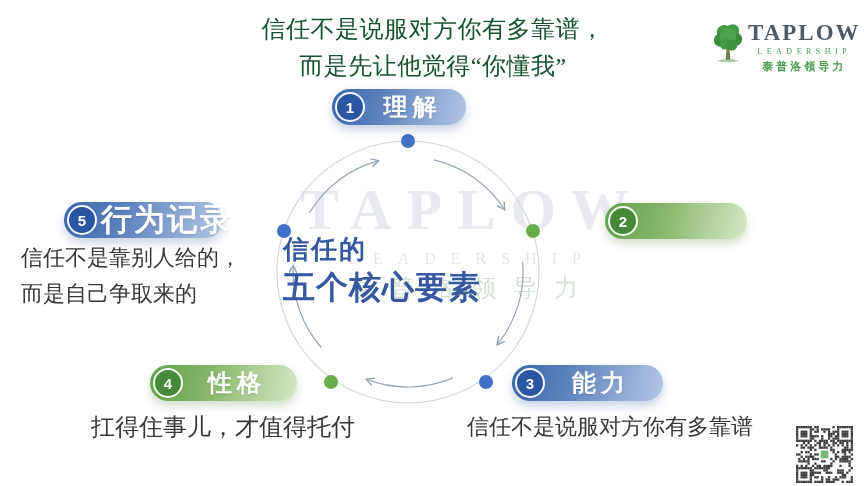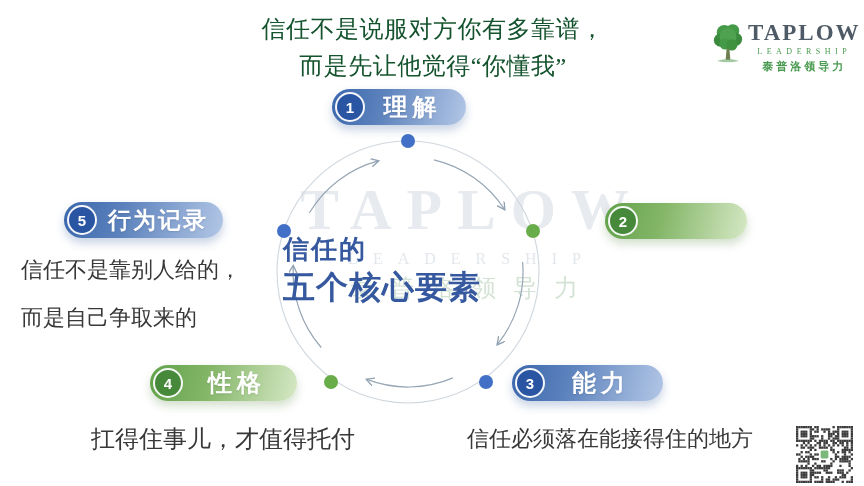--- a/index.html
+++ b/index.html
@@ -38,21 +38,21 @@
   .pill .num{position:absolute;left:3px;top:3px;width:26px;height:26px;border-radius:50%;
     border:2px solid rgba(255,255,255,.95);display:flex;align-items:center;justify-content:center;
     color:#fff;font-size:15px;font-weight:bold;font-family:"Liberation Sans","DejaVu Sans",sans-serif;}
   .pill.blue .num{background:var(--blue_dark,#2a55a3);}
   .pill.green .num{background:var(--green_dark,#47893a);}
   .pill .pill-label{flex:1;text-align:center;padding-left:30px;padding-right:8px;
     color:#fff;font-size:24px;font-weight:bold;letter-spacing:5px;text-indent:5px;
     text-shadow:0 1px 2px rgba(0,0,0,.12);white-space:nowrap;}
   
   .note{position:absolute;z-index:4;font-size:22px;line-height:36px;color:#383838;}
-  .note div{white-space:nowrap;margin-top:12px;}
+  .note div{white-space:nowrap;}
   .note-right{left:560px;top:243px;width:300px;text-align:left;}
   .note-left{left:21px;top:240px;width:260px;text-align:left;}
   .note-bl{left:91px;top:409px;width:262px;text-align:center;font-size:24px;}
   .note-br{left:460px;top:409px;width:300px;text-align:center;}
   
   .qr{position:absolute;left:796px;top:426px;width:57px;height:57px;z-index:4;}
 </style>
 </head>
 <body>
 
@@ -128,32 +128,32 @@
   <div class="pill blue" style="left:512px;top:365px;width:151px">
     <span class="num">3</span>
     <span class="pill-label">能力</span>
   </div>
   <div class="pill green" style="left:150px;top:365px;width:147px">
     <span class="num">4</span>
     <span class="pill-label">性格</span>
   </div>
   <div class="pill blue" style="left:64px;top:202px;width:159px">
     <span class="num">5</span>
-    <span class="pill-label" style="letter-spacing:2px;font-size:23px;padding-left:32px">行为记录</span>
+    <span class="pill-label" style="letter-spacing:2px;font-size:31px;padding-left:32px">行为记录</span>
   </div>
 
   <div class="note note-left">
     <div>信任不是靠别人给的，</div>
     <div>而是自己争取来的</div>
   </div>
   <div class="note note-bl">
     <div>扛得住事儿，才值得托付</div>
   </div>
   <div class="note note-br">
-    <div>信任必须落在能接得住的地方</div>
+    <div>信任不是说服对方你有多靠谱</div>
   </div>
 
   <svg class="qr" id="qr" viewBox="0 0 25 25">
       <rect width="25" height="25" fill="#fff"></rect>
       <rect x="0" y="0" width="1" height="1" fill="#3b3b3b"></rect>
       <rect x="1" y="0" width="1" height="1" fill="#3b3b3b"></rect>
       <rect x="2" y="0" width="1" height="1" fill="#3b3b3b"></rect>
       <rect x="3" y="0" width="1" height="1" fill="#3b3b3b"></rect>
       <rect x="4" y="0" width="1" height="1" fill="#3b3b3b"></rect>
       <rect x="5" y="0" width="1" height="1" fill="#3b3b3b"></rect>

